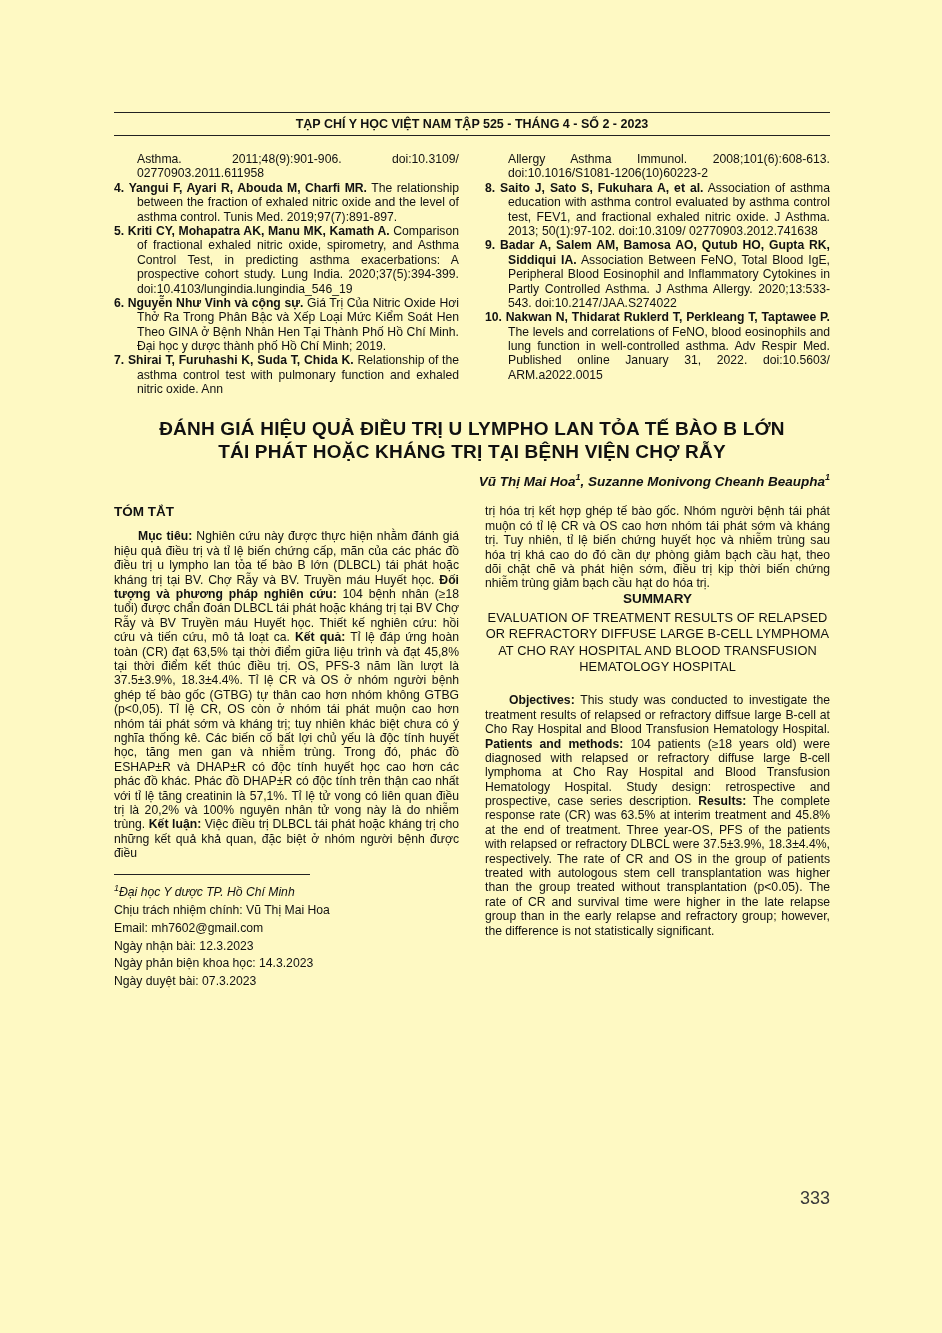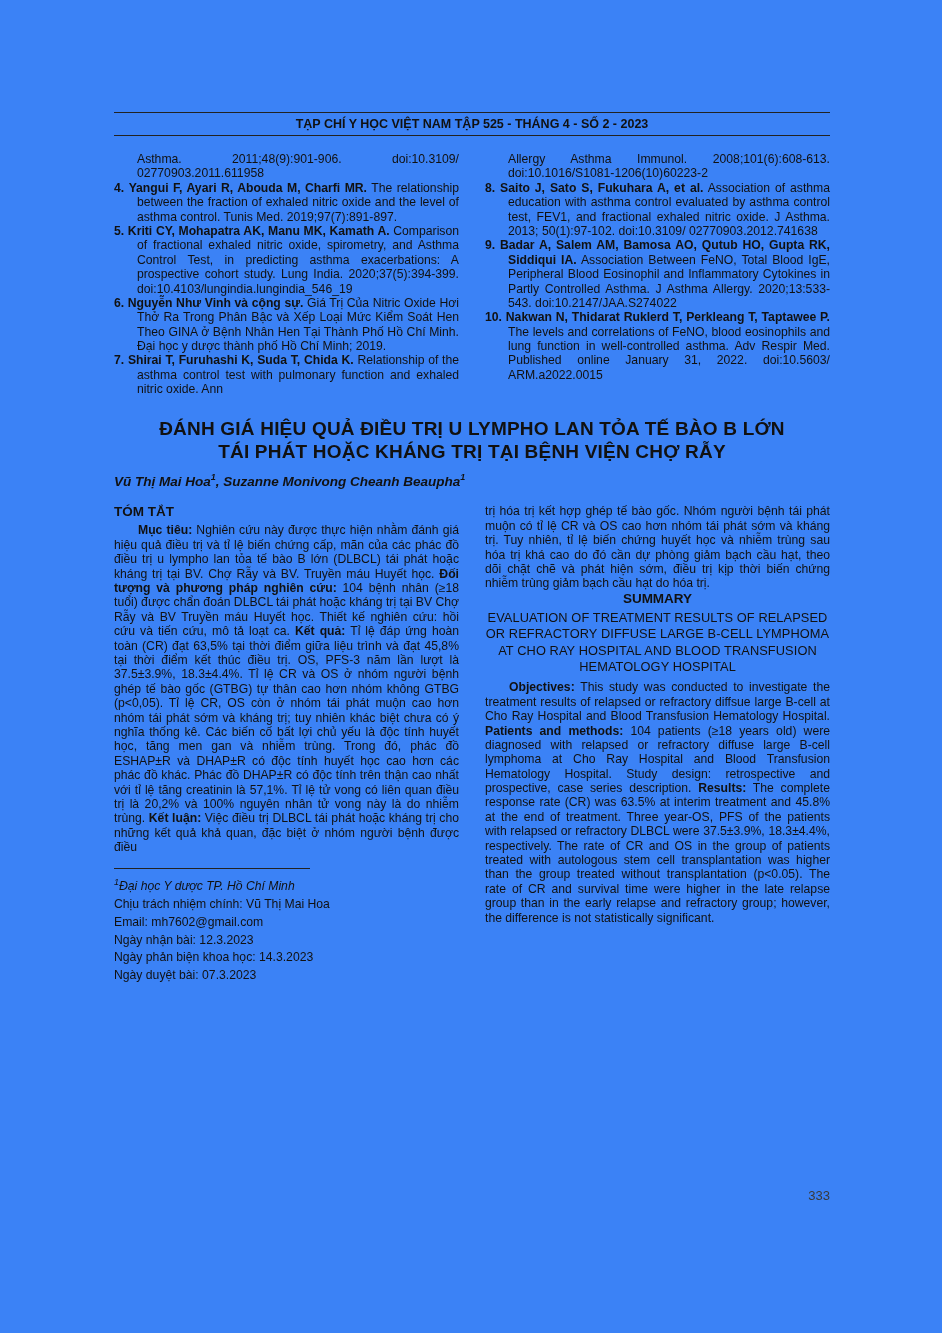--- a/index.html
+++ b/index.html
@@ -2,21 +2,21 @@
 <html><head>
 <meta charset="utf-8">
 <style>
   * { margin: 0; padding: 0; box-sizing: border-box; }
   html, body { background: #9e9e9e; }
   .page {
     position: relative;
     width: 942px;
     height: 1333px;
     margin: 0 auto;
-    background: #3b82f6;
+    background: #fef9c3;
     font-family: "Liberation Sans", "DejaVu Sans", sans-serif;
     color: #111;
     padding: 112px 112px 0 114px;
   }
   .running-head {
     border-top: 1.5px solid #222;
     border-bottom: 1.5px solid #222;
     text-align: center;
     font-weight: bold;
     font-size: 12.5px;
@@ -37,38 +37,38 @@
   .article-title {
     margin-top: 20px;
     text-align: center;
     font-weight: bold;
     font-size: 19px;
     line-height: 1.22;
     letter-spacing: 0.2px;
   }
   .authors {
     margin-top: 9px;
-    text-align: left;
+    text-align: right;
     font-weight: bold;
     font-style: italic;
     font-size: 13.5px;
     margin-bottom: 16px;
   }
   .authors sup { font-size: 9px; }
   .sec-heading {
     font-size: 13.5px;
     font-weight: bold;
-    margin-bottom: 4px;
+    margin-bottom: 10px;
   }
   .sec-heading.center { text-align: center; margin-bottom: 4px; }
   .en-title {
     text-align: center;
     font-size: 12.8px;
     line-height: 1.28;
-    margin-bottom: 5px;
+    margin-bottom: 18px;
     letter-spacing: 0.1px;
   }
   .para {
     font-size: 12.2px;
     line-height: 1.18;
     text-align: justify;
   }
   .para.indent { text-indent: 24px; }
   .footnote { margin-top: 14px; }
   .footnote-rule {
@@ -76,21 +76,21 @@
     border-top: 1.2px solid #222;
     margin-bottom: 7px;
   }
   .footnote-line { font-size: 12.2px; line-height: 1.45; }
   .footnote-line.italic { font-style: italic; }
   .footnote-line sup { font-size: 9px; }
   .page-number {
     position: absolute;
     top: 1188px;
     right: 112px;
-    font-size: 13px;
+    font-size: 18px;
     color: #3a3a3a;
   }
 </style>
 </head>
 <body>
 
 <div class="page">
 
   <div class="running-head">
     <span>TẠP CHÍ Y HỌC VIỆT NAM TẬP 525 - THÁNG 4 - SỐ 2 - 2023</span>

